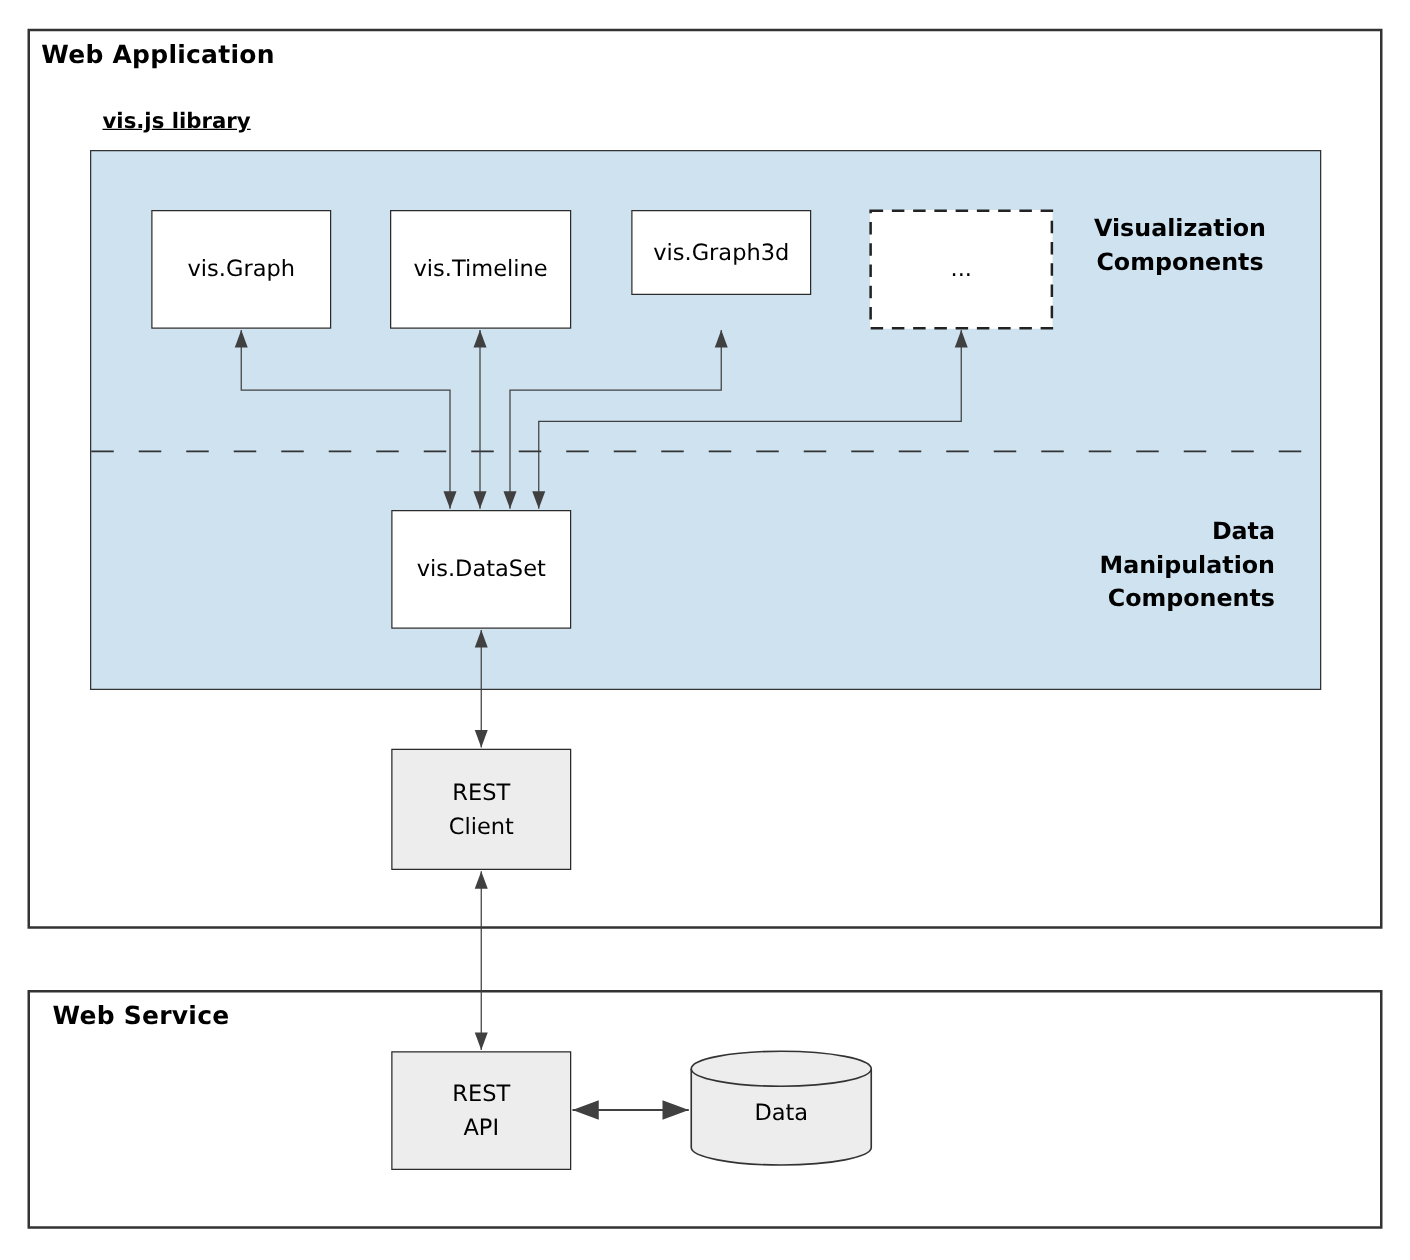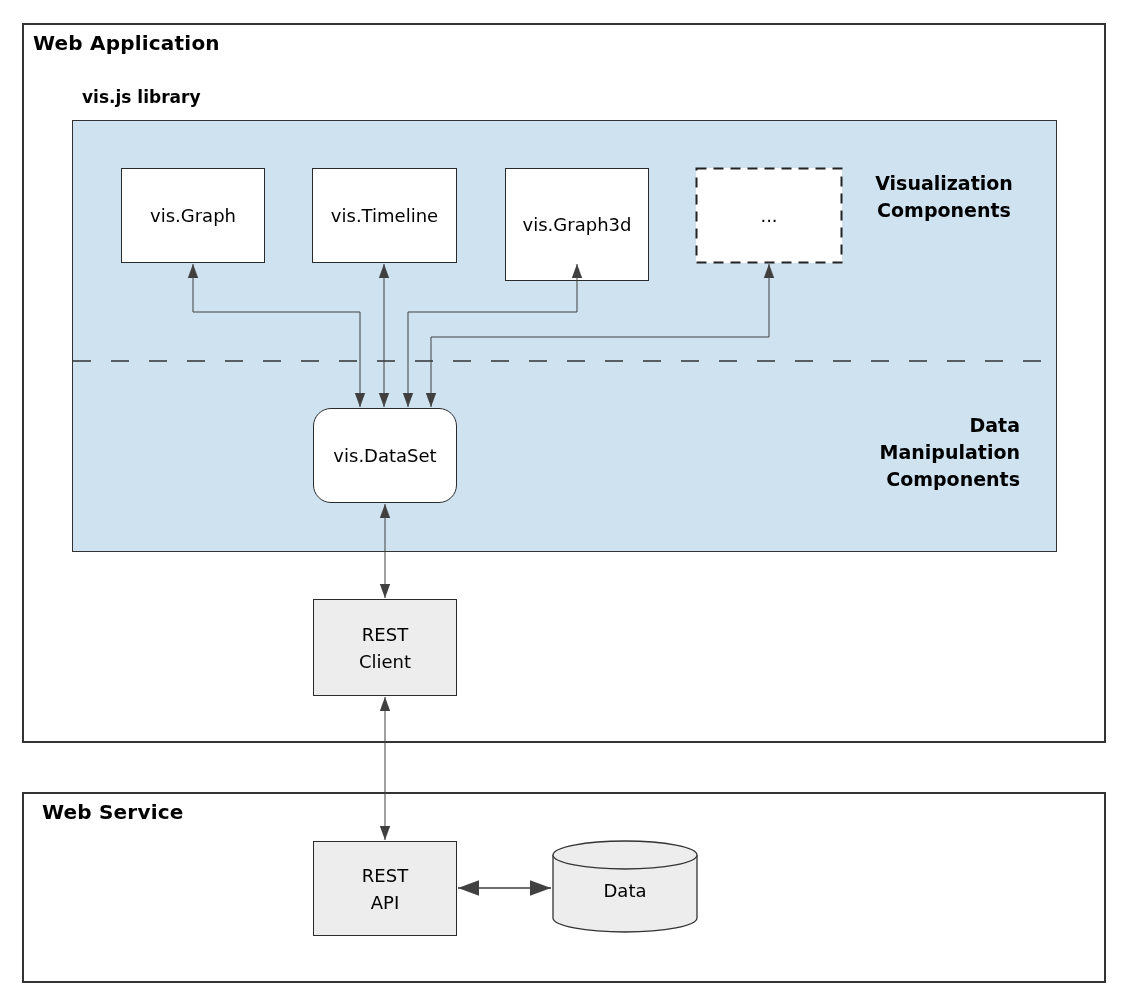--- a/index.html
+++ b/index.html
@@ -83,43 +83,43 @@
   }
 </style>
 </head>
 <body>
 
 <div class="page">
 
   <div class="outer-box" style="left:22px; top:23px; width:1084px; height:720px;"></div>
   <div class="outer-title" style="left:33px; top:31px;">Web Application</div>
 
-  <div class="lib-label" style="left:82px; top:87px;">vis.js library</div>
+  <div class="lib-label" style="left:82px; top:87px;text-decoration:underline;">vis.js library</div>
   <div class="lib-box"></div>
 
   <div class="node" style="left:312px; top:168px; width:145px; height:95px;">
     <span>vis.Timeline</span>
   </div>
   <div class="node" style="left:121px; top:168px; width:144px; height:95px;">
     <span>vis.Graph</span>
   </div>
-  <div class="node" style="left:505px; top:168px; width:144px; height:113px;justify-content:center;">
+  <div class="node" style="left:505px; top:168px; width:144px; height:68px;justify-content:center;">
     <span>vis.Graph3d</span>
   </div>
   <div class="node dashed-fill" style="left:696px; top:168px; width:146px; height:95px;">
     <span>...</span>
   </div>
 
   <div class="section-label viz-label">Visualization
 Components</div>
   <div class="section-label manip-label">Data
 Manipulation
 Components</div>
 
-  <div class="node" style="left:313px; top:408px; width:144px; height:95px;border-radius:18px;">
+  <div class="node" style="left:313px; top:408px; width:144px; height:95px;">
     <span>vis.DataSet</span>
   </div>
 
   <div class="node gray" style="left:313px; top:599px; width:144px; height:97px;">
     <span>REST
 Client</span>
   </div>
 
   <div class="outer-box" style="left:22px; top:792px; width:1084px; height:191px;"></div>
   <div class="outer-title" style="left:42px; top:800px;">Web Service</div>

